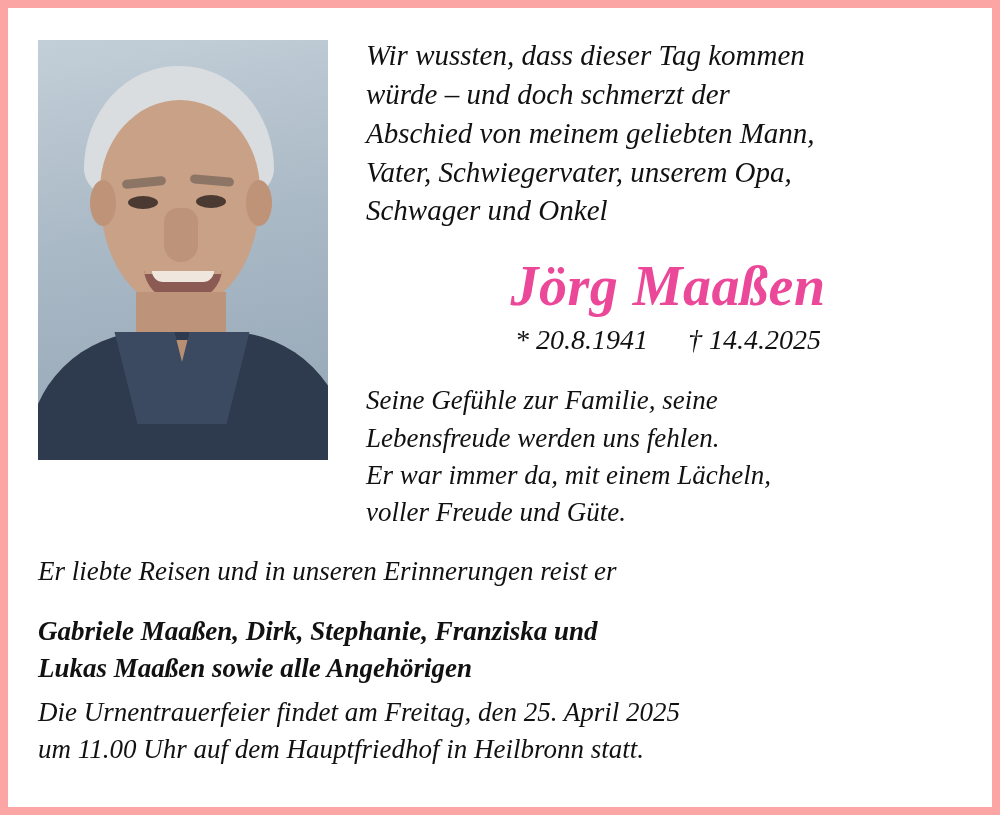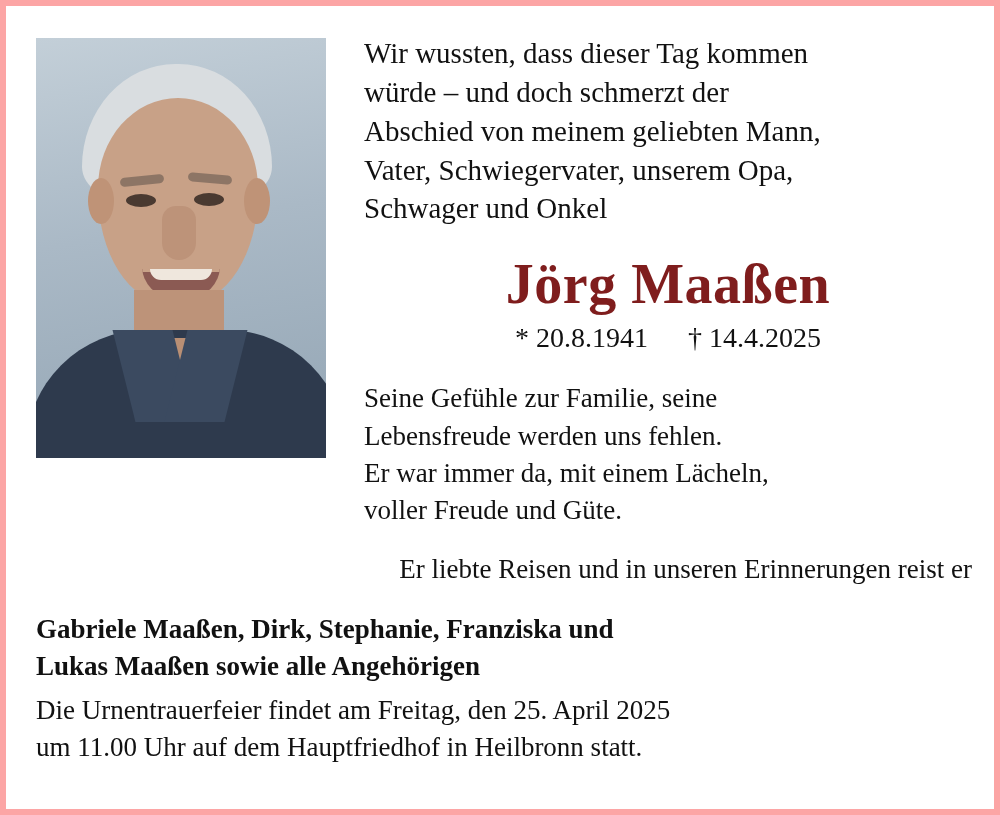--- a/index.html
+++ b/index.html
@@ -9,24 +9,25 @@
   }
   body {
     width: 1000px;
     height: 815px;
     font-family: "Liberation Serif", serif;
   }
   .obituary {
     box-sizing: border-box;
     width: 1000px;
     height: 815px;
-    border: 6px solid #fca5a5;
+    border: 8px solid #fca5a5;
     background: #ffffff;
     padding: 18px 22px 12px 22px;
     position: relative;
+    font-style: italic;
   }
   .top-section {
     display: flex;
     flex-direction: row;
     align-items: flex-start;
   }
   .portrait {
     width: 290px;
     height: 420px;
     flex: 0 0 290px;
@@ -171,21 +172,21 @@
   .intro {
     font-size: 29px;
     line-height: 1.34;
     color: #111111;
   }
   .intro div { white-space: nowrap; }
   .name {
     text-align: center;
     font-size: 56px;
     font-weight: bold;
-    color: #7f1d1d;
+    color: #ec4899;
     margin-top: 24px;
     margin-bottom: 6px;
     letter-spacing: 0.5px;
   }
   .dates {
     text-align: center;
     font-size: 28px;
     color: #111111;
     margin-bottom: 26px;
   }
@@ -198,21 +199,21 @@
   .verse div { white-space: nowrap; }
   .bottom-section {
     margin-top: 22px;
     padding-left: 8px;
   }
   .memory {
     font-size: 27px;
     line-height: 1.36;
     color: #111111;
   }
-  .memory div { white-space: nowrap; text-align: right; }
+  .memory div { white-space: nowrap; }
   .family {
     font-size: 27px;
     line-height: 1.36;
     font-weight: bold;
     color: #111111;
     margin-top: 23px;
   }
   .family div { white-space: nowrap; }
   .ceremony {
     font-size: 27px;

